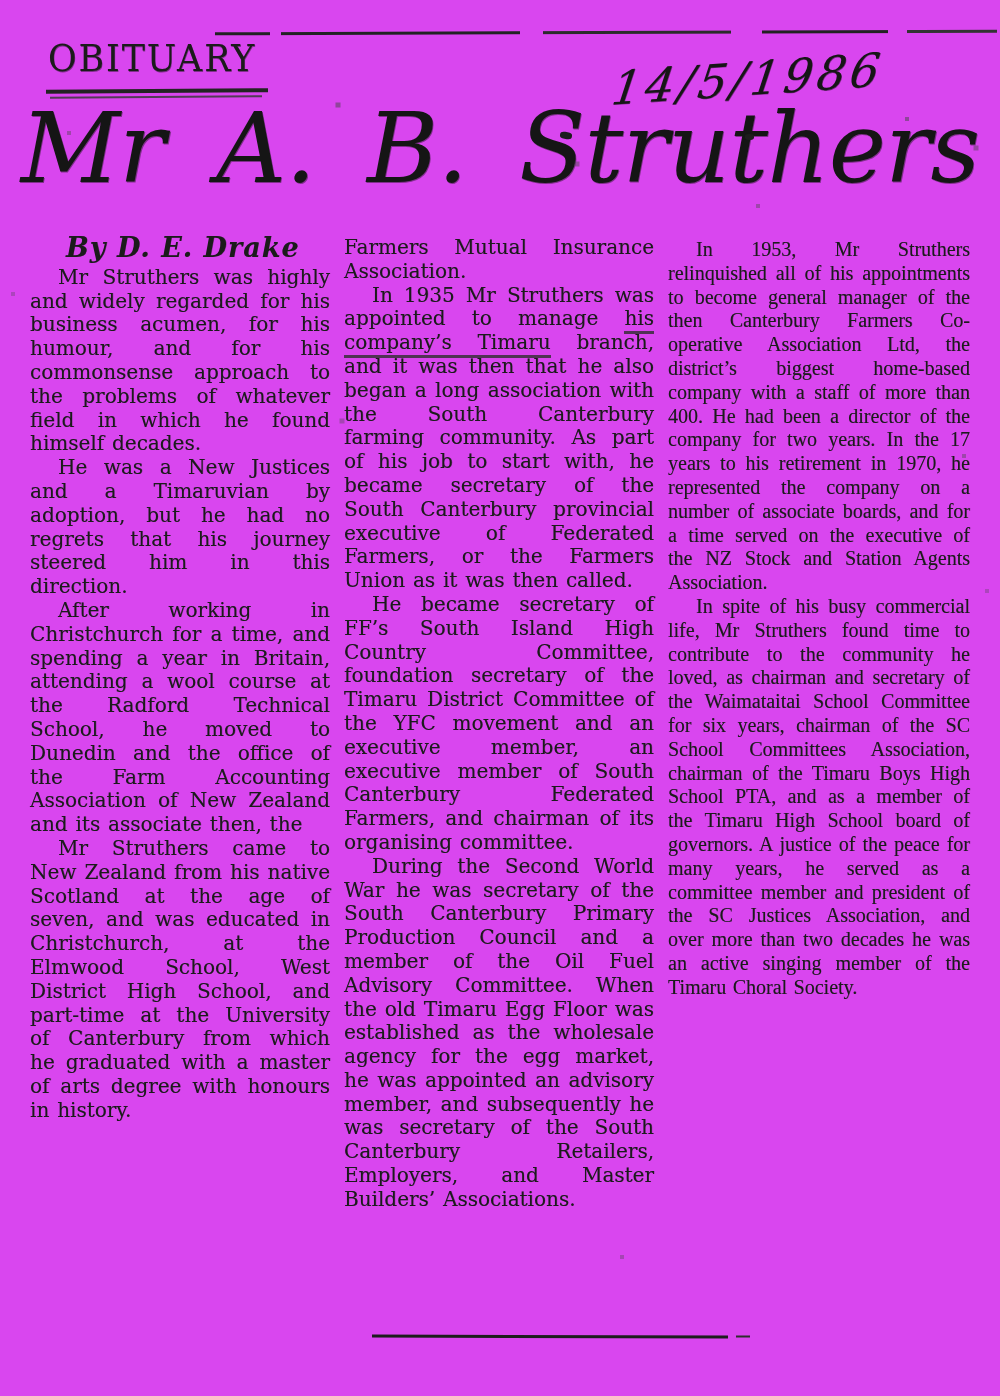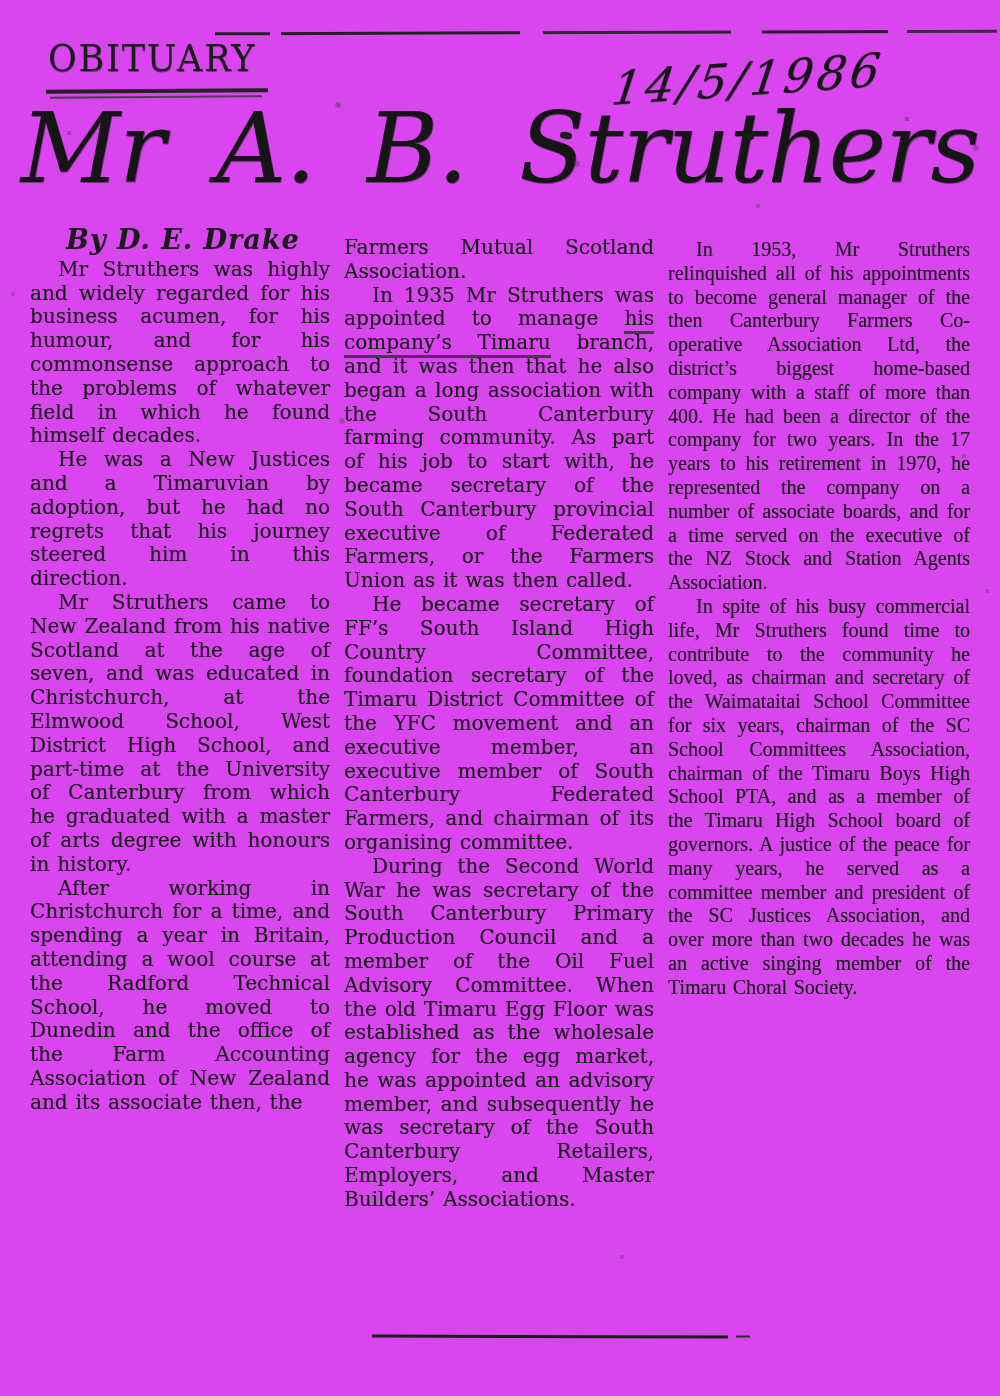--- a/index.html
+++ b/index.html
@@ -47,21 +47,21 @@
   .columns{
     position:absolute;left:30px;top:224px;width:940px;
     display:flex;gap:14px;
   }
   .col{font-size:20px;line-height:23.8px;text-align:justify;
     text-shadow:0.35px 0.35px 0.3px rgba(25,25,25,.4);}
   .col-1{width:300px;}
   .col-2{width:310px;padding-top:12px;}
   .col-3{width:302px;padding-top:14px;font-family:Liberation Serif, serif;}
   .byline{
-    margin:4px 0 6px 36px;font-size:27px;font-style:italic;font-weight:700;
+    margin:12px 0 6px 36px;font-size:27px;font-style:italic;font-weight:700;
     letter-spacing:1px;text-align:left;
   }
   .para{margin:0;text-indent:28px;word-spacing:1.5px;}
   .para.noindent{text-indent:0;}
   .pencil-underline{border-bottom:3px solid rgba(45,45,45,.8);padding-bottom:1px;}
   .bottom-rule{position:absolute;left:372px;top:1335px;width:356px;height:3px;background:#1c1c1c;transform:rotate(0.15deg);}
   .bottom-rule::after{content:"";position:absolute;left:364px;top:0;width:14px;height:2px;background:#2d2d2d;}
   .smudge{position:absolute;background:#1d1d1d;border-radius:40%;}
   .smudge.s1{left:560px;top:132px;width:12px;height:7px;transform:rotate(8deg);}
   .smudge.s2{left:745px;top:134px;width:9px;height:6px;}
@@ -95,26 +95,26 @@
   <div class="handwritten">14/5/1986</div>
 
   <h1 class="headline">Mr A. B. Struthers</h1>
 
   <div class="columns">
 
     <div class="col col-1">
       <p class="byline">By D. E. Drake</p>
       <p class="para">Mr Struthers was highly and widely regarded for his business acumen, for his humour, and for his commonsense approach to the problems of whatever field in which he found himself decades.</p>
       <p class="para">He was a New Justices and a Timaruvian by adoption, but he had no regrets that his journey steered him in this direction.</p>
+      <p class="para">After working in Christchurch for a time, and spending a year in Britain, attending a wool course at the Radford Technical School, he moved to Dunedin and the office of the Farm Accounting Association of New Zealand and its associate then, the</p>
       <p class="para">Mr Struthers came to New Zealand from his native Scotland at the age of seven, and was educated in Christchurch, at the Elmwood School, West District High School, and part-time at the University of Canterbury from which he graduated with a master of arts degree with honours in history.</p>
-      <p class="para">After working in Christchurch for a time, and spending a year in Britain, attending a wool course at the Radford Technical School, he moved to Dunedin and the office of the Farm Accounting Association of New Zealand and its associate then, the</p>
     </div>
 
     <div class="col col-2">
-      <p class="para noindent">Farmers Mutual Scotland Association.</p>
+      <p class="para noindent">Farmers Mutual Insurance Association.</p>
       <p class="para"><span>In 1935 Mr Struthers was appointed to manage </span><span class="pencil-underline">his company’s Timaru</span><span> branch, and it was then that he also began a long association with the South Canterbury farming community. As part of his job to start with, he became secretary of the South Canterbury provincial executive of Federated Farmers, or the Farmers Union as it was then called.</span></p>
       <p class="para">He became secretary of FF’s South Island High Country Committee, foundation secretary of the Timaru District Committee of the YFC movement and an executive member, an executive member of South Canterbury Federated Farmers, and chairman of its organising committee.</p>
       <p class="para">During the Second World War he was secretary of the South Canterbury Primary Production Council and a member of the Oil Fuel Advisory Committee. When the old Timaru Egg Floor was established as the wholesale agency for the egg market, he was appointed an advisory member, and subsequently he was secretary of the South Canterbury Retailers, Employers, and Master Builders’ Associations.</p>
     </div>
 
     <div class="col col-3">
       <p class="para">In 1953, Mr Struthers relinquished all of his appointments to become general manager of the then Canterbury Farmers Co-operative Association Ltd, the district’s biggest home-based company with a staff of more than 400. He had been a director of the company for two years. In the 17 years to his retirement in 1970, he represented the company on a number of associate boards, and for a time served on the executive of the NZ Stock and Station Agents Association.</p>
       <p class="para">In spite of his busy commercial life, Mr Struthers found time to contribute to the community he loved, as chairman and secretary of the Waimataitai School Committee for six years, chairman of the SC School Committees Association, chairman of the Timaru Boys High School PTA, and as a member of the Timaru High School board of governors. A justice of the peace for many years, he served as a committee member and president of the SC Justices Association, and over more than two decades he was an active singing member of the Timaru Choral Society.</p>
     </div>
 

